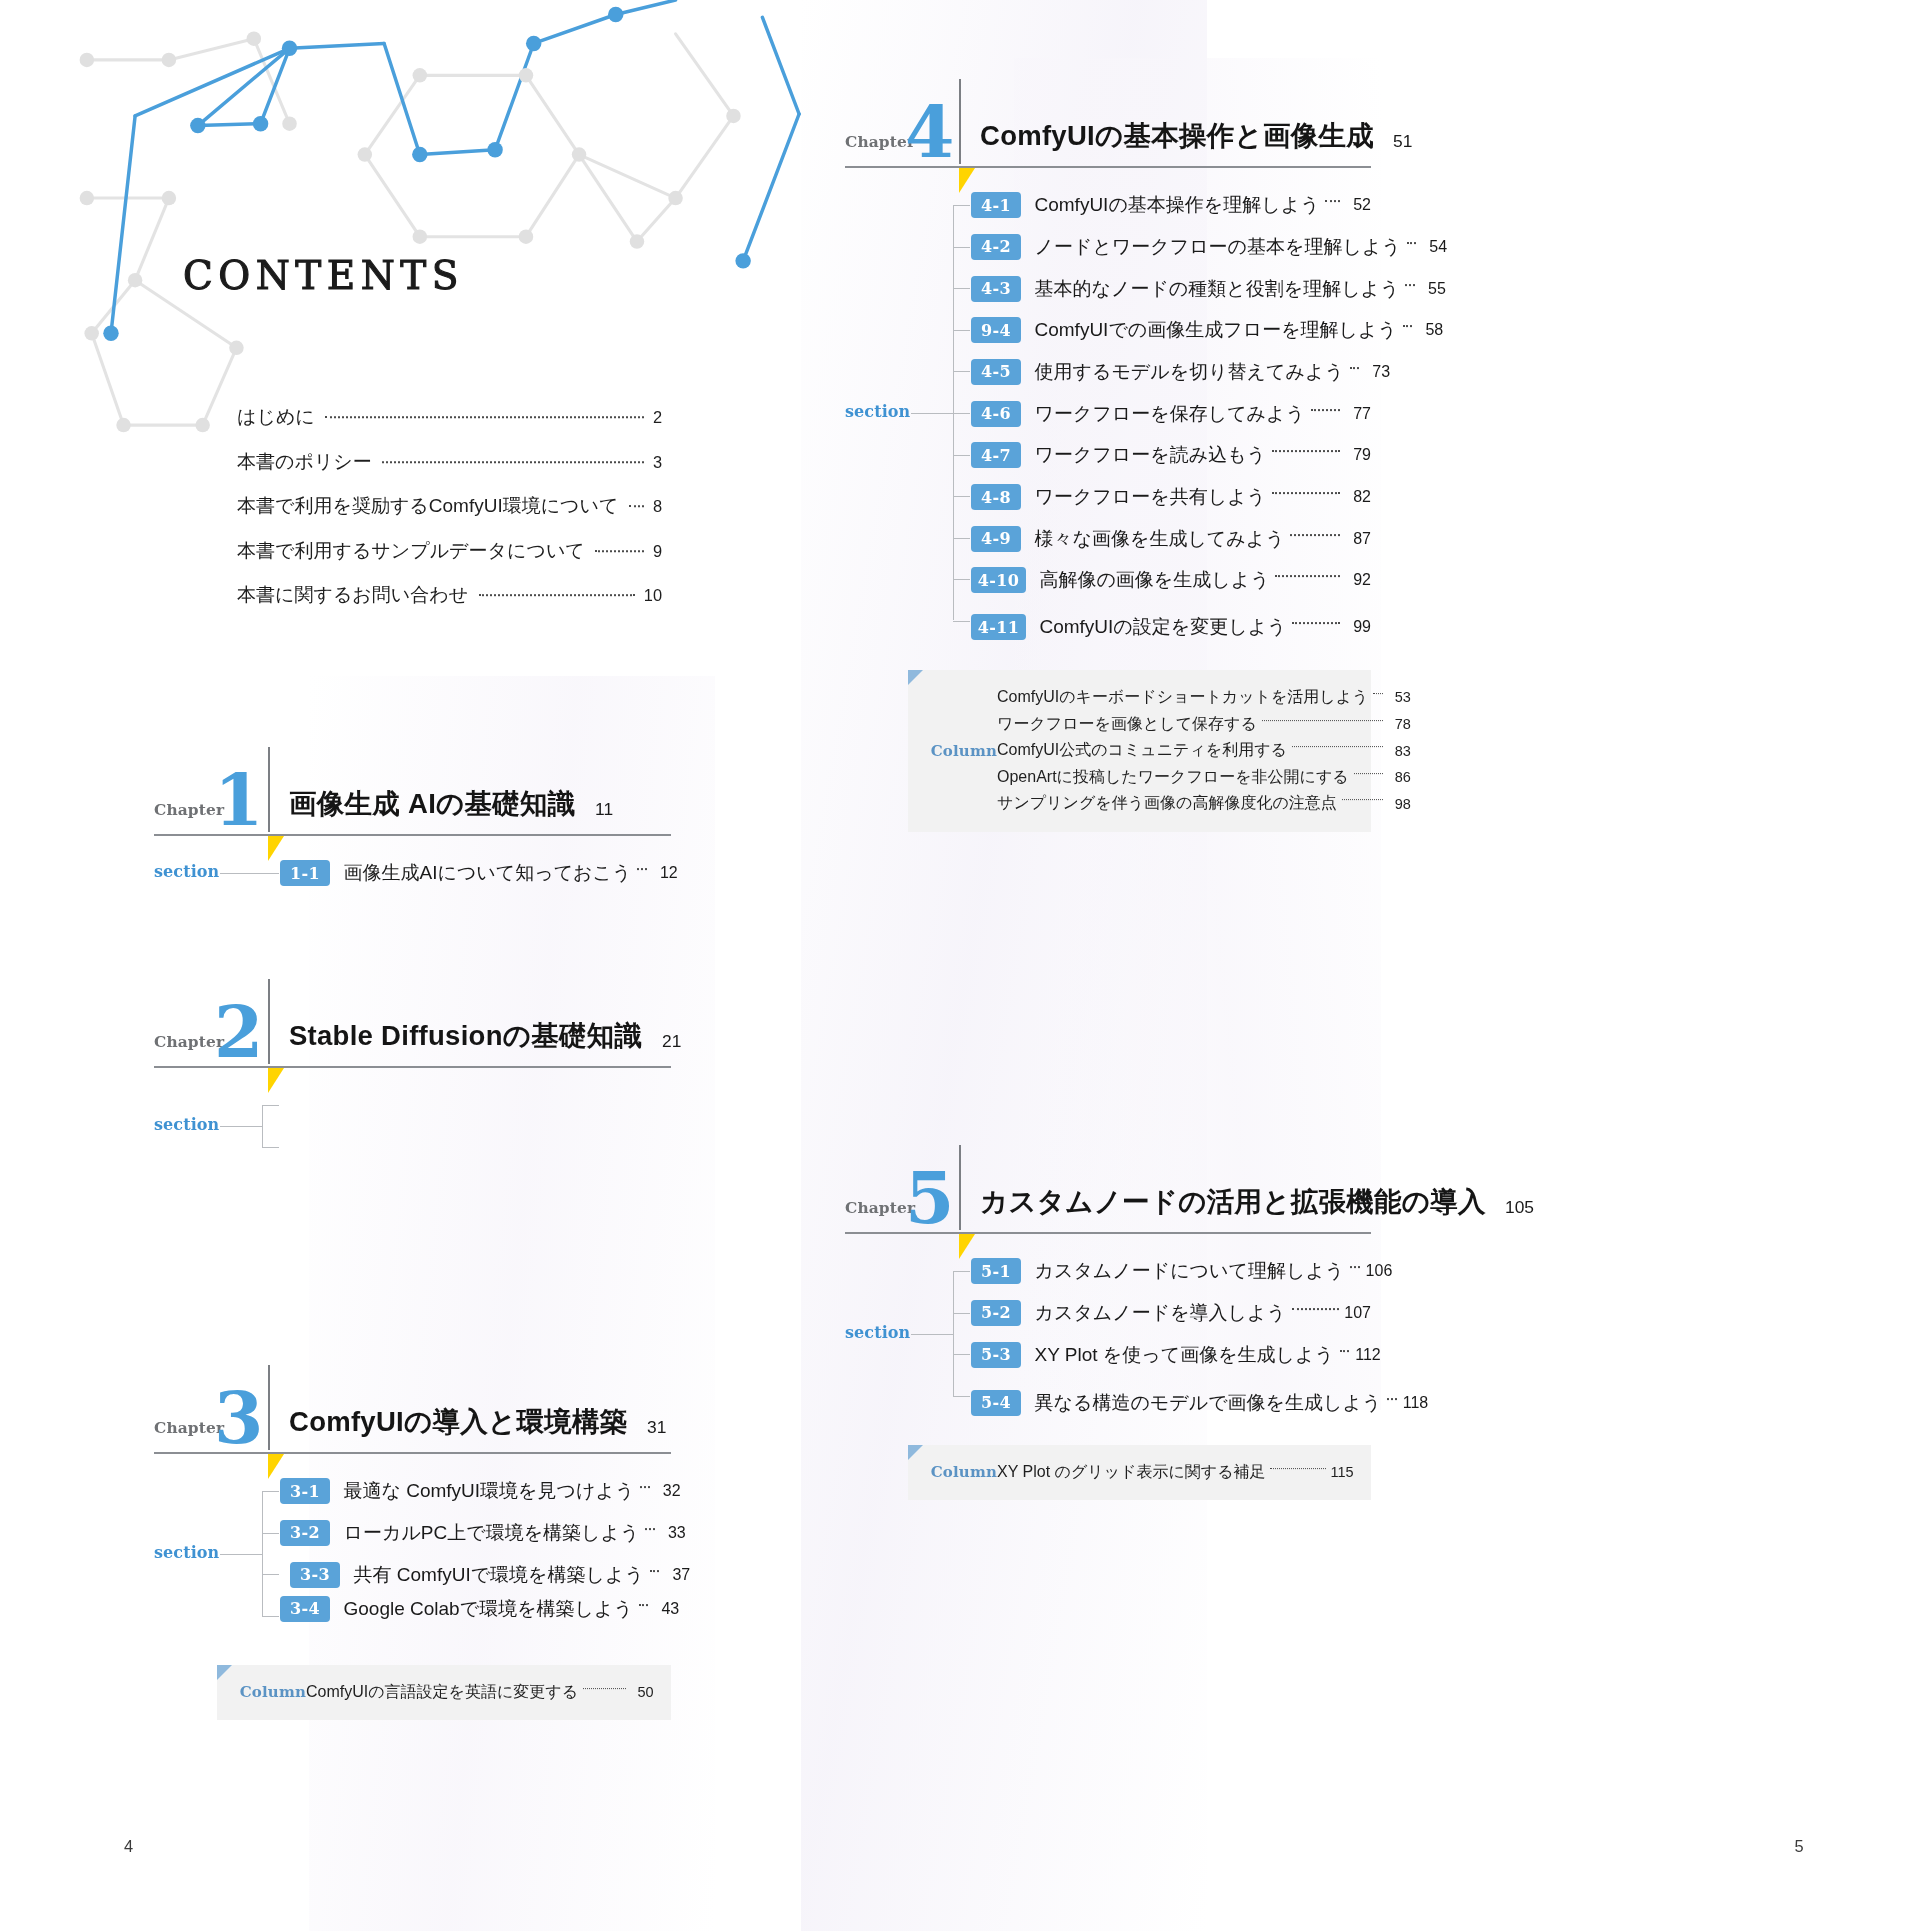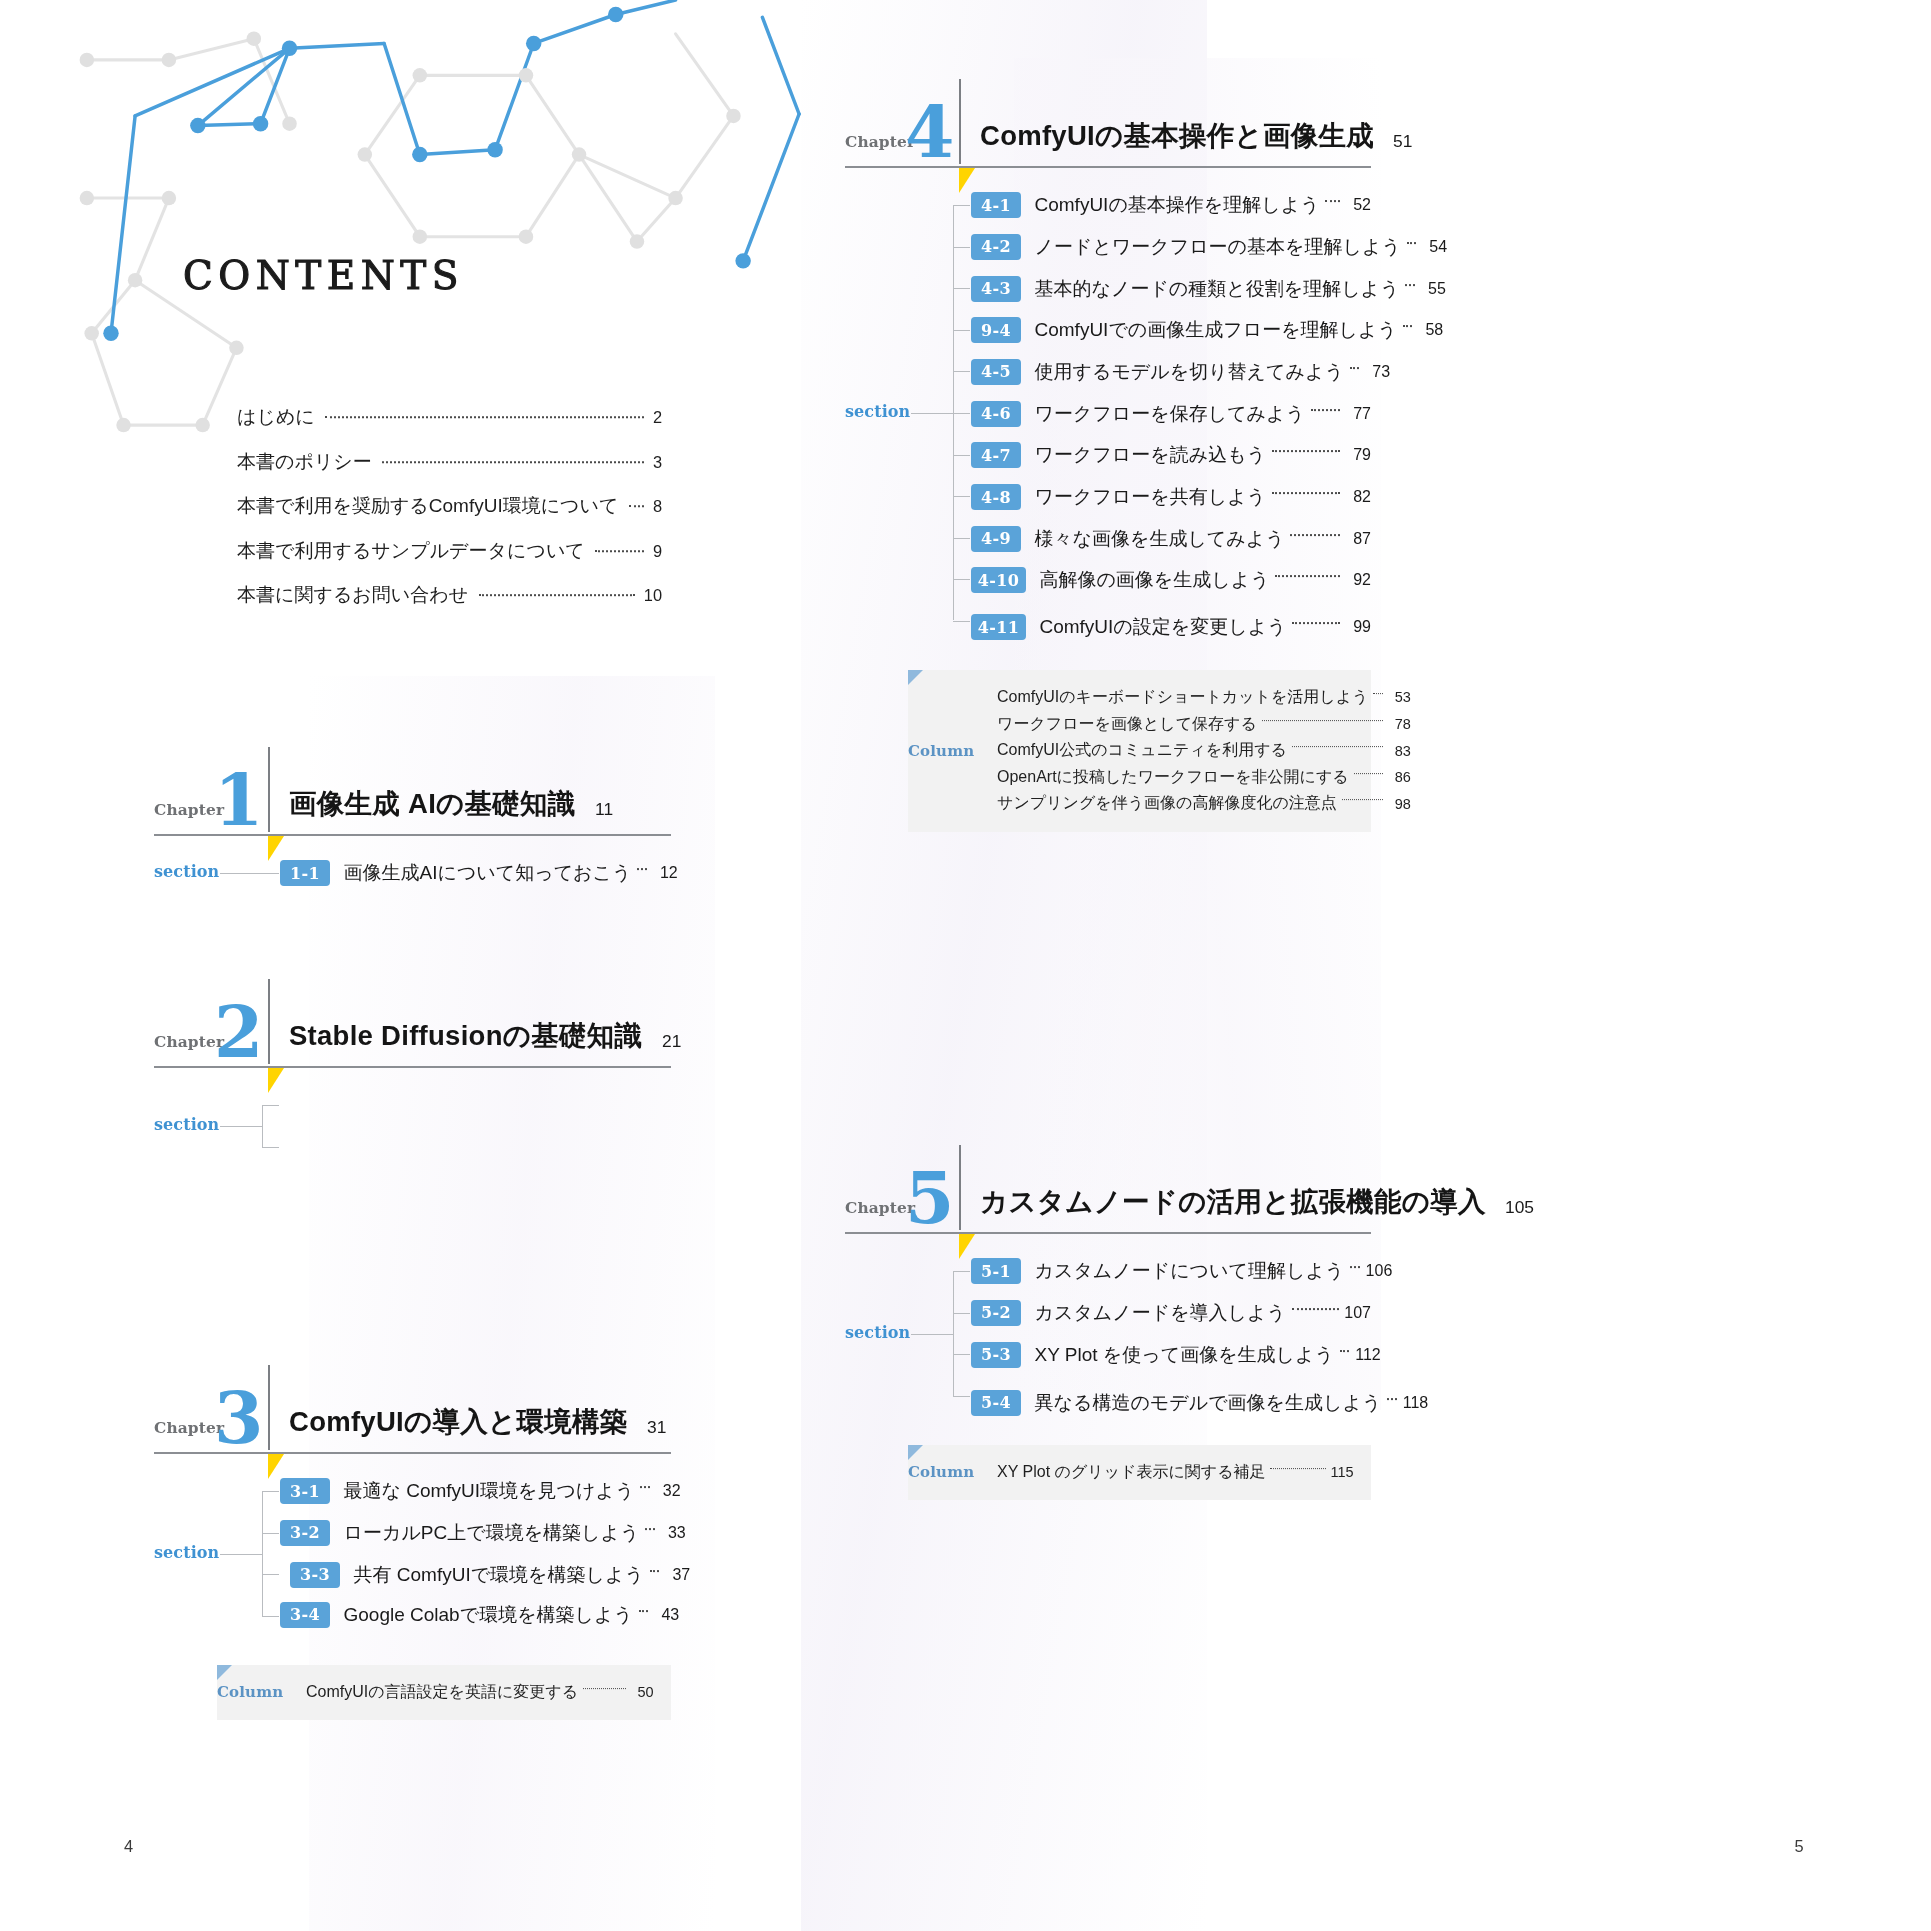--- a/index.html
+++ b/index.html
@@ -169,21 +169,21 @@
     display: flex; align-items: center;
   }
   .col-corner {
     position: absolute; left: 0; top: 0;
     width: 0; height: 0;
     border-top: 15.4px solid #8fb9dd;
     border-right: 15.4px solid transparent;
   }
   .col-label {
     flex: 0 0 auto;
-    width: 89px; text-align: left;
+    width: 89px; text-align: right;
     font-family: "DejaVu Serif", serif;
     font-size: 15px; font-weight: 700;
     color: #5b93c4; letter-spacing: .01em;
   }
   .col-rows { flex: 1 1 auto; }
   .col-row {
     display: flex; align-items: center;
     height: 26.6px; white-space: nowrap;
   }
   .col-title { font-size: 16px; color: #1f1f1f; }
@@ -373,21 +373,21 @@
               <span class="sec-title">最適な ComfyUI環境を見つけよう</span>
               <span class="sec-dots"></span>
               <span class="sec-page">32</span>
             </div>
             <div class="sec-row" style="margin-bottom: 8.7px;">
               <span class="sec-badge">3-2</span>
               <span class="sec-title">ローカルPC上で環境を構築しよう</span>
               <span class="sec-dots"></span>
               <span class="sec-page">33</span>
             </div>
-            <div class="sec-row" style="margin-bottom: 7px; padding-left: 10px;">
+            <div class="sec-row" style="margin-bottom: 1px; padding-left: 10px;">
               <span class="sec-badge">3-3</span>
               <span class="sec-title">共有 ComfyUIで環境を構築しよう</span>
               <span class="sec-dots"></span>
               <span class="sec-page">37</span>
             </div>
             <div class="sec-row" style="margin-bottom: 8.7px;">
               <span class="sec-badge">3-4</span>
               <span class="sec-title">Google Colabで環境を構築しよう</span>
               <span class="sec-dots"></span>
               <span class="sec-page">43</span>

